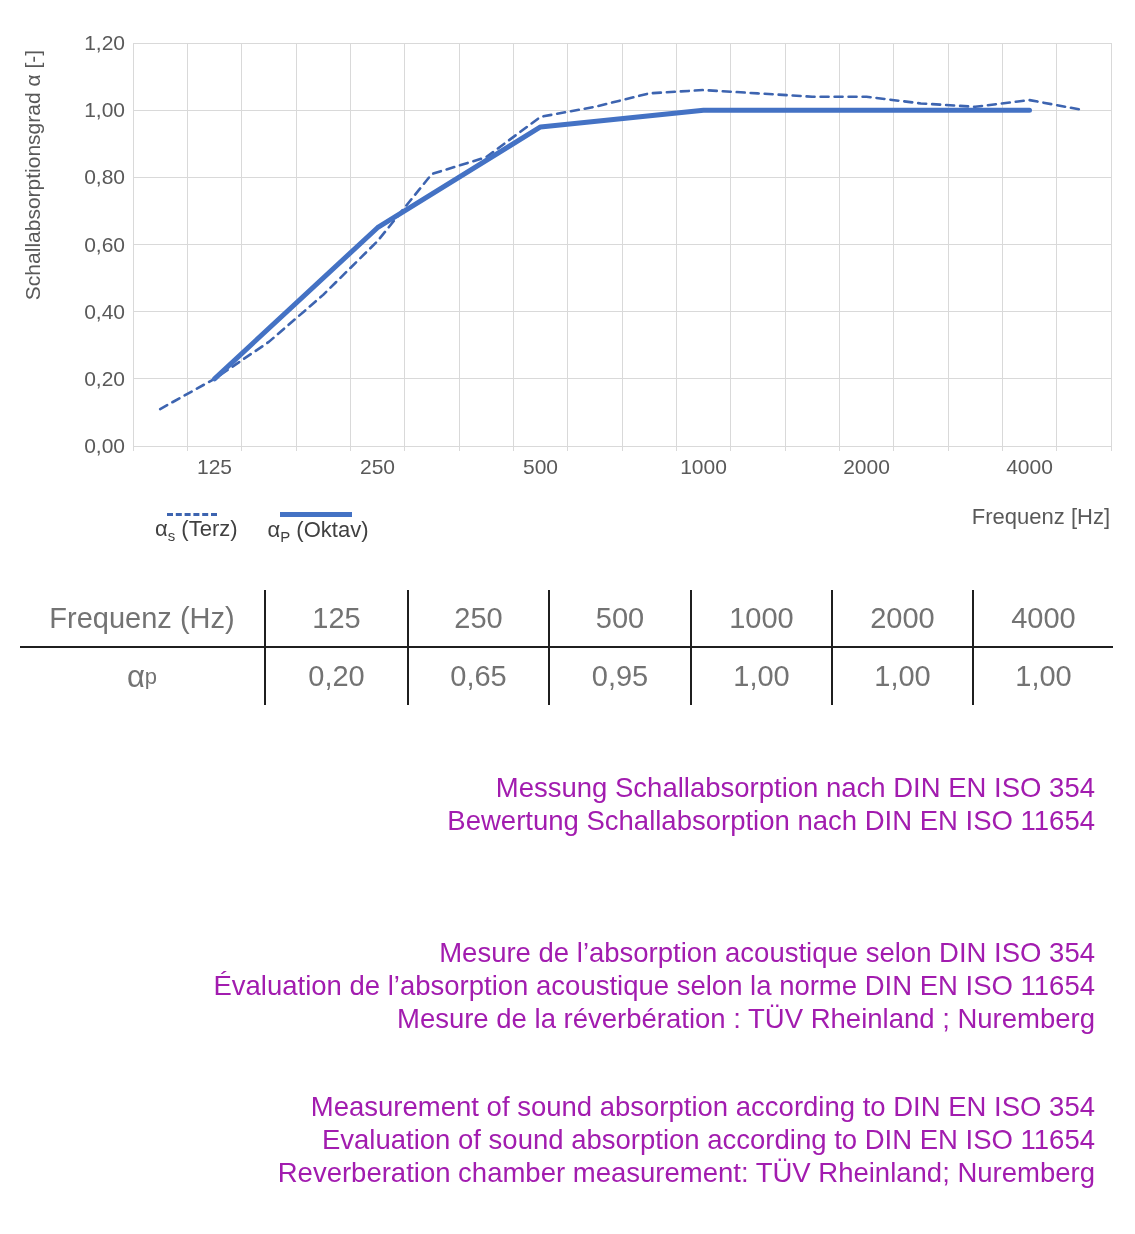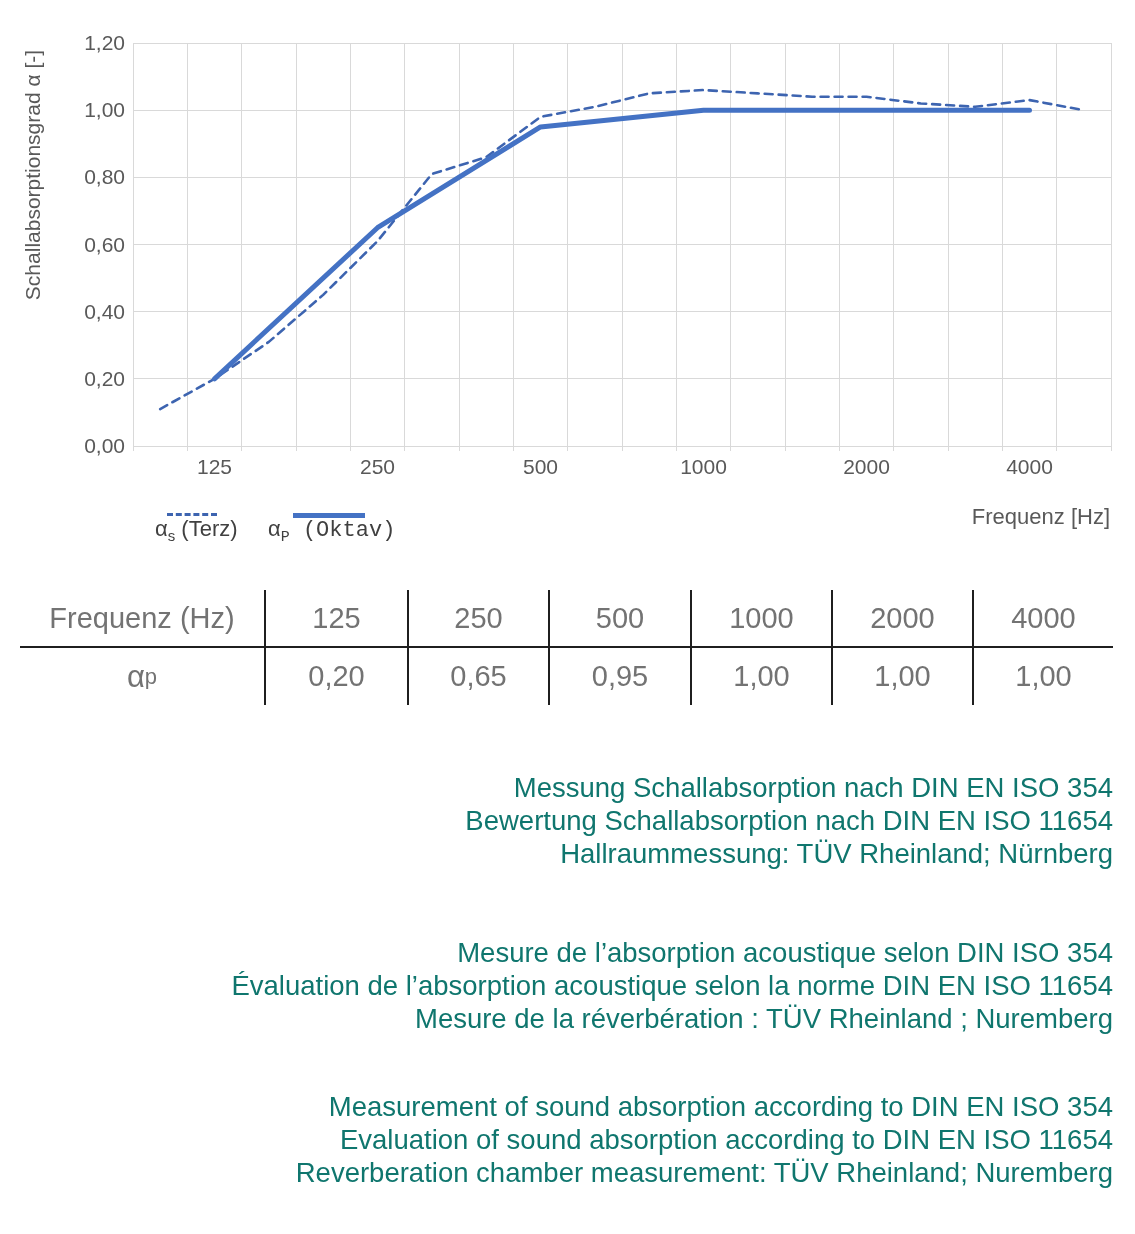--- a/index.html
+++ b/index.html
@@ -9,35 +9,35 @@
   #plot{position:absolute;left:0;top:0;}
   .grid{stroke:#d9d9d9;stroke-width:1;shape-rendering:crispEdges;}
   .ytick,.xtick{fill:#595959;font-size:21px;font-family:"Liberation Sans",sans-serif;}
   .y-title{position:absolute;left:33px;top:175px;transform:translate(-50%,-50%) rotate(-90deg);
            white-space:nowrap;font-size:21px;color:#595959;}
   .x-axis-unit{position:absolute;right:25px;top:504px;font-size:22px;color:#595959;}
   .legend{position:absolute;left:155px;top:516px;display:flex;align-items:center;height:26px;
           font-size:22px;color:#404040;}
   .legend sub{font-size:0.68em;}
   .legend-item{display:flex;align-items:center;flex-direction:column;}
-  .legend-item + .legend-item{margin-left:30px;font-family:Liberation Mono, monospace;}
+  .legend-item + .legend-item{margin-left:30px;}
   .sample-dashed{width:50px;border-top:3px dashed #3d64b0;margin-right:9px;}
   .sample-solid{width:72px;height:5px;background:#4472c4;margin-right:4px;}
   
   .freq-table{position:absolute;left:20px;top:590px;width:1093px;display:grid;
               grid-template-columns:246px 143px 141px 142px 141px 141px 139px;
               grid-template-rows:58px 57px;color:#737373;}
   .ft-cell{display:flex;align-items:center;justify-content:center;font-size:29px;}
   .ft-cell.hdr{border-bottom:2px solid #1f1f1f;}
   .ft-cell.vline{border-right:2px solid #1f1f1f;}
   .row-label{font-size:31px;}
   .row-label sub{font-size:22px;}
   
-  .note-block{position:absolute;right:22px;text-align:right;font-size:27.5px;line-height:33px;
-              color:#0f766e;white-space:nowrap;}
+  .note-block{position:absolute;right:40px;text-align:right;font-size:27.5px;line-height:33px;
+              color:#a21caf;white-space:nowrap;}
   .note-de{top:771px;}
   .note-fr{top:936px;}
   .note-en{top:1090px;}
 </style>
 </head>
 <body>
 
 <div class="page">
 
   <svg id="plot" width="1135" height="560" viewBox="0 0 1135 560">
@@ -135,21 +135,20 @@
     <div class="ft-cell vline">0,65</div>
     <div class="ft-cell vline">0,95</div>
     <div class="ft-cell vline">1,00</div>
     <div class="ft-cell vline">1,00</div>
     <div class="ft-cell">1,00</div>
   </div>
 
   <div class="note-block note-de">
     <div>Messung Schallabsorption nach DIN EN ISO 354</div>
     <div>Bewertung Schallabsorption nach DIN EN ISO 11654</div>
-    <div>Hallraummessung: TÜV Rheinland; Nürnberg</div>
   </div>
   <div class="note-block note-fr">
     <div>Mesure de l’absorption acoustique selon DIN ISO 354</div>
     <div>Évaluation de l’absorption acoustique selon la norme DIN EN ISO 11654</div>
     <div>Mesure de la réverbération : TÜV Rheinland ; Nuremberg</div>
   </div>
   <div class="note-block note-en">
     <div>Measurement of sound absorption according to DIN EN ISO 354</div>
     <div>Evaluation of sound absorption according to DIN EN ISO 11654</div>
     <div>Reverberation chamber measurement: TÜV Rheinland; Nuremberg</div>

